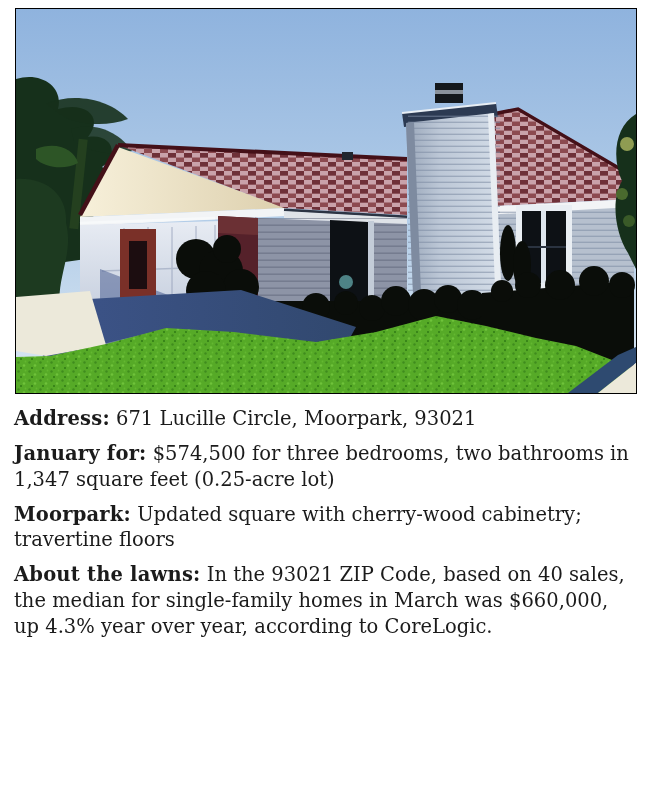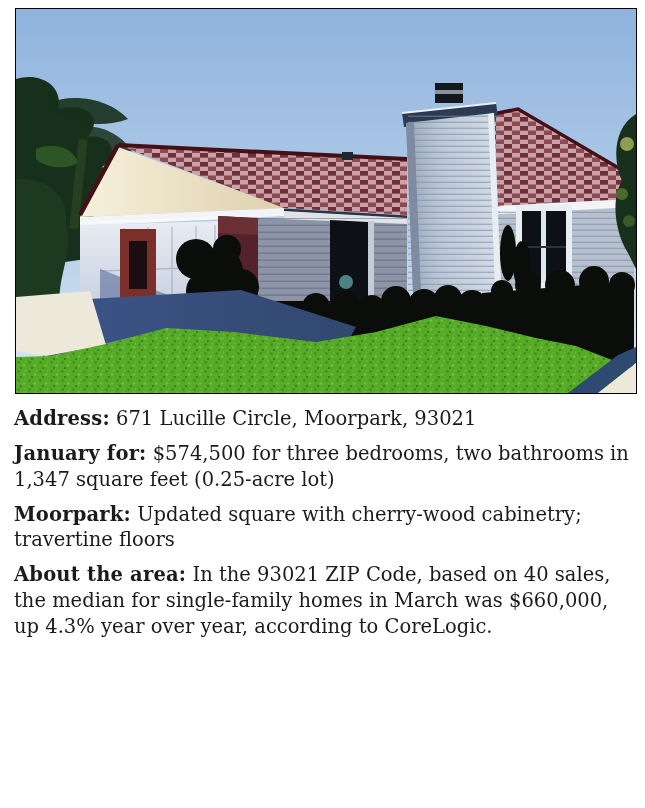--- a/index.html
+++ b/index.html
@@ -211,16 +211,16 @@
 
   <section class="content">
 
 
     <p class="body"><b>Address:</b><span> 671 Lucille Circle, Moorpark, 93021</span></p>
 
     <p class="body"><b>January for:</b><span> $574,500 for three bedrooms, two bathrooms in 1,347 square feet (0.25-acre lot)</span></p>
 
     <p class="body"><b>Moorpark:</b><span> Updated square with cherry-wood cabinetry; travertine floors</span></p>
 
-    <p class="body"><b>About the area:</b><span> In the 93021 ZIP Code, based on 40 sales, the median for single-family homes in March was $660,000, up 4.3% year over year, according to CoreLogic.</span></p>
+    <p class="body"><b>About the lawns:</b><span> In the 93021 ZIP Code, based on 40 sales, the median for single-family homes in March was $660,000, up 4.3% year over year, according to CoreLogic.</span></p>
   </section>
 
 </div>
 
 </body></html>

